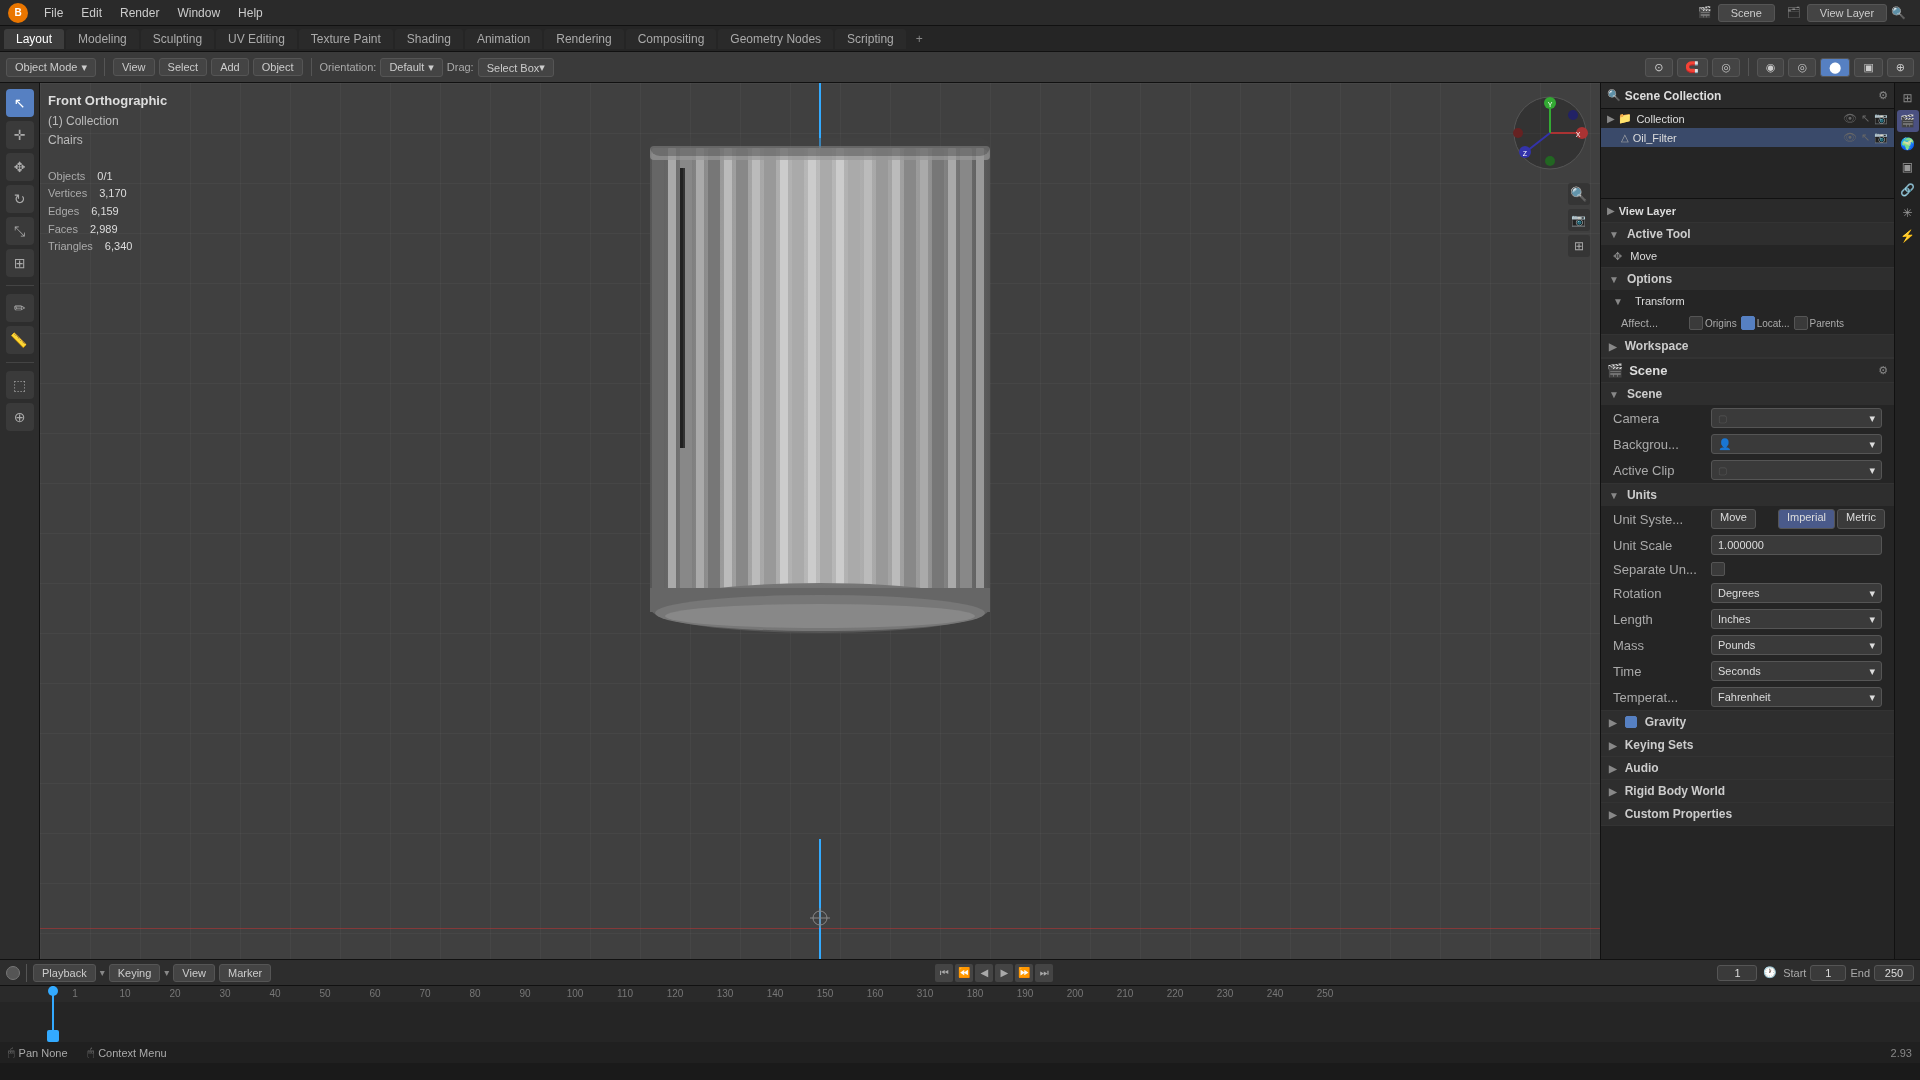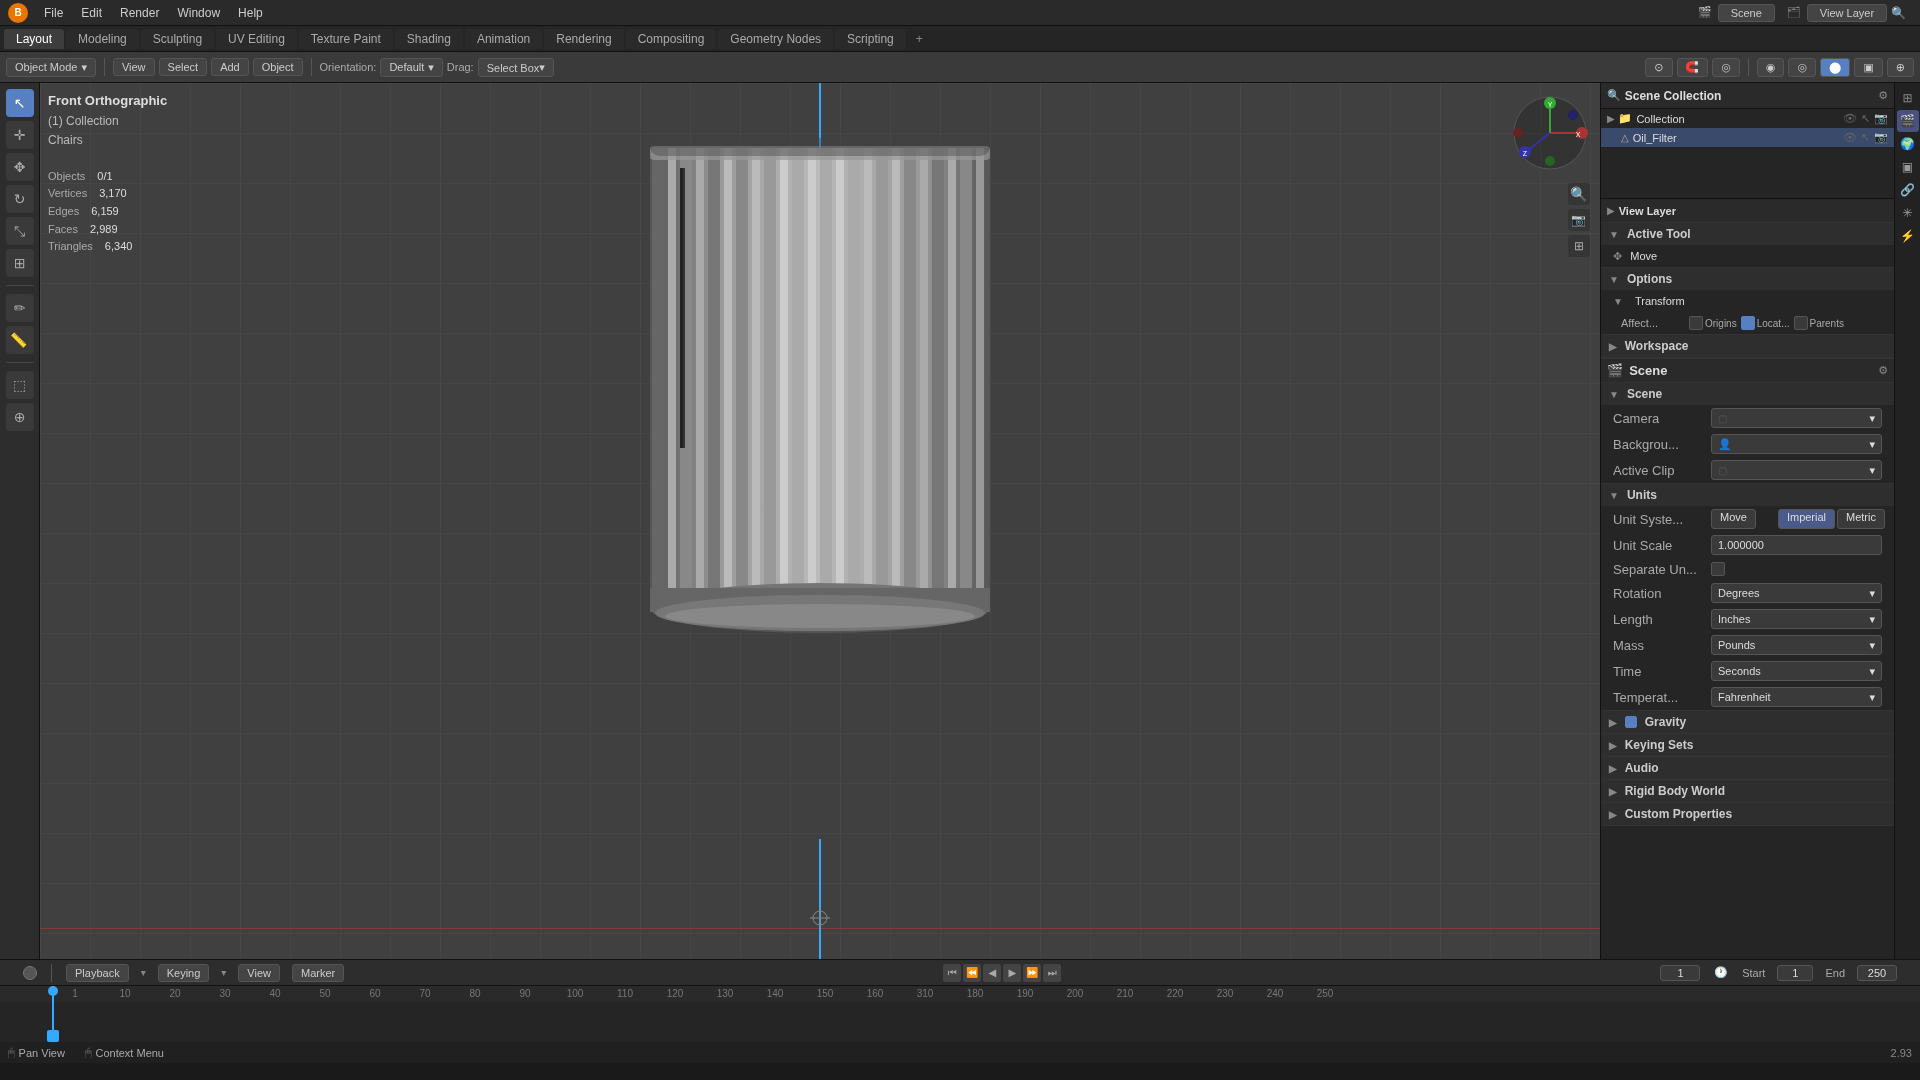--- a/index.html
+++ b/index.html
@@ -740,21 +740,21 @@
           <span>Custom Properties</span>
         </div>
       </div>
 
     </div>
   </div>
 </div>
 
 <div style="height:82px;background:#252525;border-top:1px solid #111;">
 
-  <div style="display:flex;align-items:center;height:26px;background:#2d2d2d;border-bottom:1px solid #111;padding:0 23px;gap:12px;">
+  <div style="display:flex;align-items:center;height:26px;background:#2d2d2d;border-bottom:1px solid #111;padding:0 6px;gap:4px;">
 
     <div style="width:14px;height:14px;background:#555;border-radius:50%;border:1px solid #777;cursor:pointer;"></div>
     <div class="timeline-sep"></div>
     <div class="toolbar-btn">Playback</div>
     <span style="color:#888;font-size:10px;">▾</span>
     <div class="toolbar-btn">Keying</div>
     <span style="color:#888;font-size:10px;">▾</span>
     <div class="toolbar-btn">View</div>
     <div class="toolbar-btn">Marker</div>
     <div style="flex:1;"></div>
@@ -815,21 +815,21 @@
       <div style="width:10px;height:10px;background:#3af;border-radius:50%;position:absolute;top:0;left:-4px;"></div>
     </div>
 
     <div style="position:absolute;bottom:0;left:47px;width:12px;height:12px;background:#3af;border-radius:2px;"></div>
   </div>
 </div>
 
 <div class="status-bar">
   <div style="display:flex;align-items:center;gap:4px;">
     <span style="color:#888;font-size:11px;">🖱</span>
-    <span style="color:#aaa;font-size:11px;">Pan View</span>
+    <span style="color:#aaa;font-size:11px;">Pan None</span>
   </div>
   <div style="display:flex;align-items:center;gap:4px;">
     <span style="color:#888;font-size:11px;">🖱</span>
     <span style="color:#aaa;font-size:11px;">Context Menu</span>
   </div>
   <div style="flex:1;"></div>
   <span style="color:#888;font-size:11px;">2.93</span>
 </div>
 
 </body></html>

